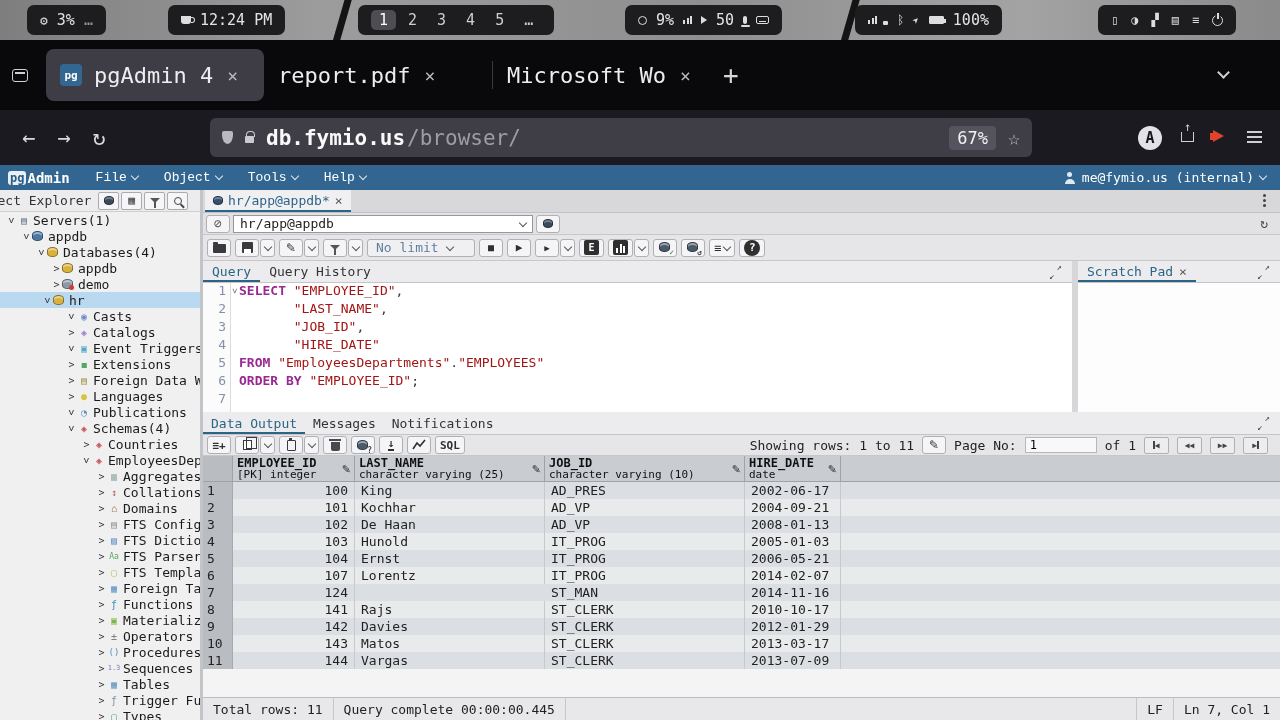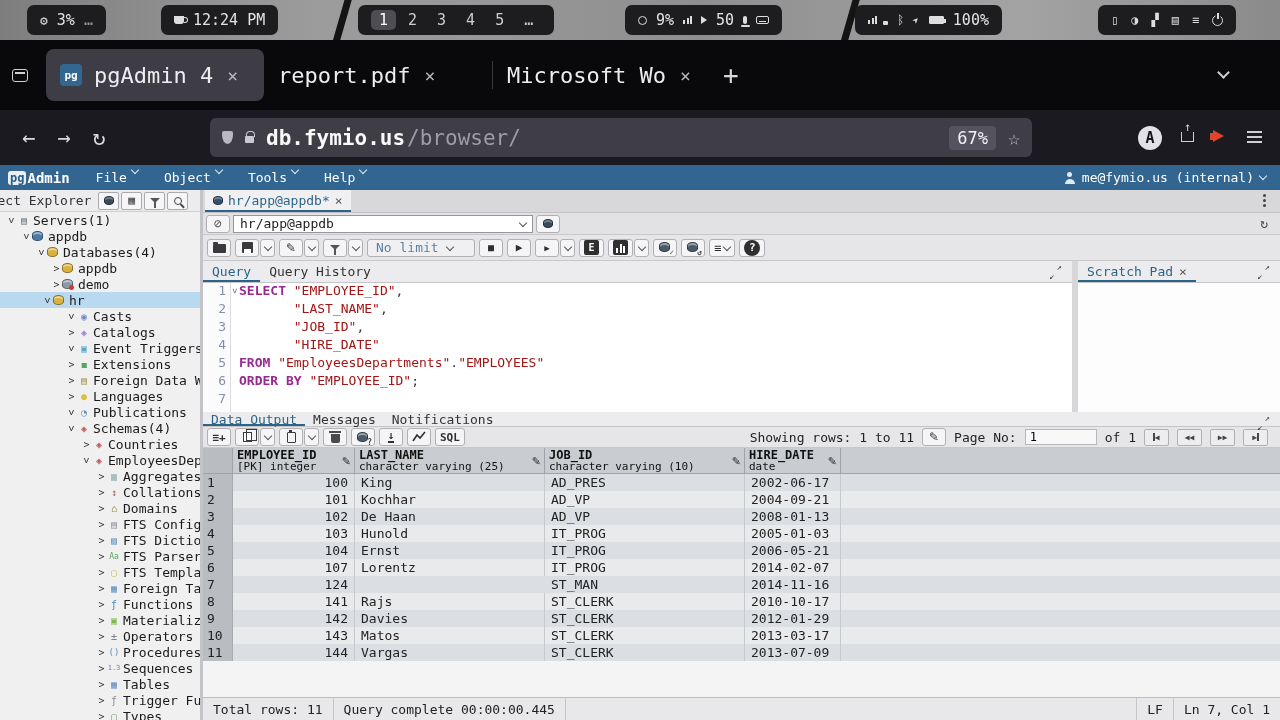--- a/index.html
+++ b/index.html
@@ -67,21 +67,21 @@
   .share{position:absolute;right:86px;top:22px;width:13px;height:10px;border:1.5px solid #cfcfd4;border-top:none;}
   .share::before{content:"↑";position:absolute;left:50%;transform:translateX(-50%);top:-12px;color:#cfcfd4;font-size:12px;}
   .redspk{position:absolute;right:56px;top:20px;width:0;height:0;border-top:6px solid transparent;border-bottom:6px solid transparent;border-left:11px solid #e0442c;}
   .redspk::before{content:"";position:absolute;left:-14px;top:-3.5px;width:4px;height:7px;background:#e0442c;}
   .burger{position:absolute;right:18px;top:26px;width:15px;height:2px;background:#cfcfd4;box-shadow:0 -5px 0 #cfcfd4,0 5px 0 #cfcfd4;}
 
   
   .menubar{position:absolute;left:0;top:165px;width:1280px;height:25px;background:#326690;display:flex;align-items:center;color:#fff;font-size:13px;}
   .brand{display:flex;align-items:center;margin:0 26px 0 8px;font-weight:bold;font-size:14px;}
   .brandpg{background:#e9eff5;color:#2a5d86;border-radius:3px;padding:0 2px;margin-right:1px;font-size:12px;}
-  .menu{display:flex;gap:5px;margin-right:26px;}
+  .menu{display:flex;align-items:center;gap:5px;margin-right:26px;font-family:Liberation Mono, monospace;}
   .cvw{width:6px;height:6px;border-right:1.5px solid #dfe9f2;border-bottom:1.5px solid #dfe9f2;transform:rotate(45deg);margin-top:-3px;display:inline-block;}
   .usrwrap{margin-left:auto;display:flex;align-items:center;gap:6px;margin-right:14px;}
   .usr{width:12px;height:12px;position:relative;}
   .usr::before{content:"";position:absolute;left:3.5px;top:0;width:5px;height:5px;border-radius:50%;background:#dfe9f2;}
   .usr::after{content:"";position:absolute;left:1px;bottom:0;width:10px;height:5px;border-radius:5px 5px 0 0;background:#dfe9f2;}
 
   
   .content{position:absolute;left:0;top:190px;width:1280px;height:530px;display:flex;}
   
   .sidebar{width:200px;background:#f0f0f1;overflow:hidden;flex:0 0 200px;}
@@ -162,21 +162,21 @@
   .gl .fold{position:absolute;right:-7px;top:3px;font-size:9px;color:#666;transform:rotate(90deg);}
   .codelines{flex:1;padding-left:8px;}
   .cl{height:18px;font-size:13px;white-space:pre;color:#333;}
   .tk-kw{color:#9b2793;font-weight:bold;}
   .tk-str{color:#a31515;}
   .edsplit{width:6px;background:#d7d7da;flex:0 0 6px;}
   .scratch{flex:1;display:flex;flex-direction:column;background:#fff;min-width:0;}
   .scratchbody{flex:1;background:#fdfdfd;}
 
   
-  .outtabs{height:15px;background:#ececee;border-bottom:1px solid #c5c5c8;display:flex;align-items:center;position:relative;}
+  .outtabs{height:23px;background:#ececee;border-bottom:1px solid #c5c5c8;display:flex;align-items:center;position:relative;}
   .otab{padding:0 8px;font-size:13px;color:#333;height:100%;display:flex;align-items:center;}
   .otab.act{color:#2c6487;box-shadow:inset 0 -2px 0 #2c6487;}
   .gridbar{height:21px;background:#e6e6e8;border-bottom:1px solid #c8c8cb;display:flex;align-items:center;gap:4px;padding:0 4px;font-size:13px;}
   .addrow{font-size:11px;color:#2f2f2f;font-weight:bold;}
   .icopy{width:9px;height:10px;border:1.5px solid #3a3a3e;background:#fff;position:relative;}
   .icopy::before{content:"";position:absolute;left:2px;top:-4px;width:9px;height:10px;border:1.5px solid #3a3a3e;}
   .ipaste{width:9px;height:11px;border:1.5px solid #3a3a3e;border-radius:1px;position:relative;}
   .ipaste::before{content:"";position:absolute;top:-2.5px;left:1.5px;width:3px;height:2px;background:#3a3a3e;}
   .itrash{width:9px;height:9px;background:#4a4a4e;border-radius:0 0 2px 2px;position:relative;margin-top:2px;}
   .itrash::before{content:"";position:absolute;top:-2.5px;left:-1.5px;width:12px;height:1.5px;background:#4a4a4e;}
@@ -213,21 +213,21 @@
 <div class="screen">
 
   <div class="sysbar">
     <div class="streak" style="left:338px;"></div>
     <div class="streak" style="left:846px;"></div>
     <div class="pill" style="left:27px;">
       <span class="gearg">⚙</span>
       <span>3%</span>
       <span class="dim">…</span>
     </div>
-    <div class="pill" style="left:161px;justify-content:space-between;">
+    <div class="pill" style="left:168px;justify-content:space-between;">
       <span class="cup"></span>
       <span>12:24 PM</span>
     </div>
     <div class="pill" style="left:358px;gap:4px;" id="ws">
         <span class="ws act">1</span>
         <span class="ws">2</span>
         <span class="ws">3</span>
         <span class="ws">4</span>
         <span class="ws">5</span>
         <span class="ws">…</span>

